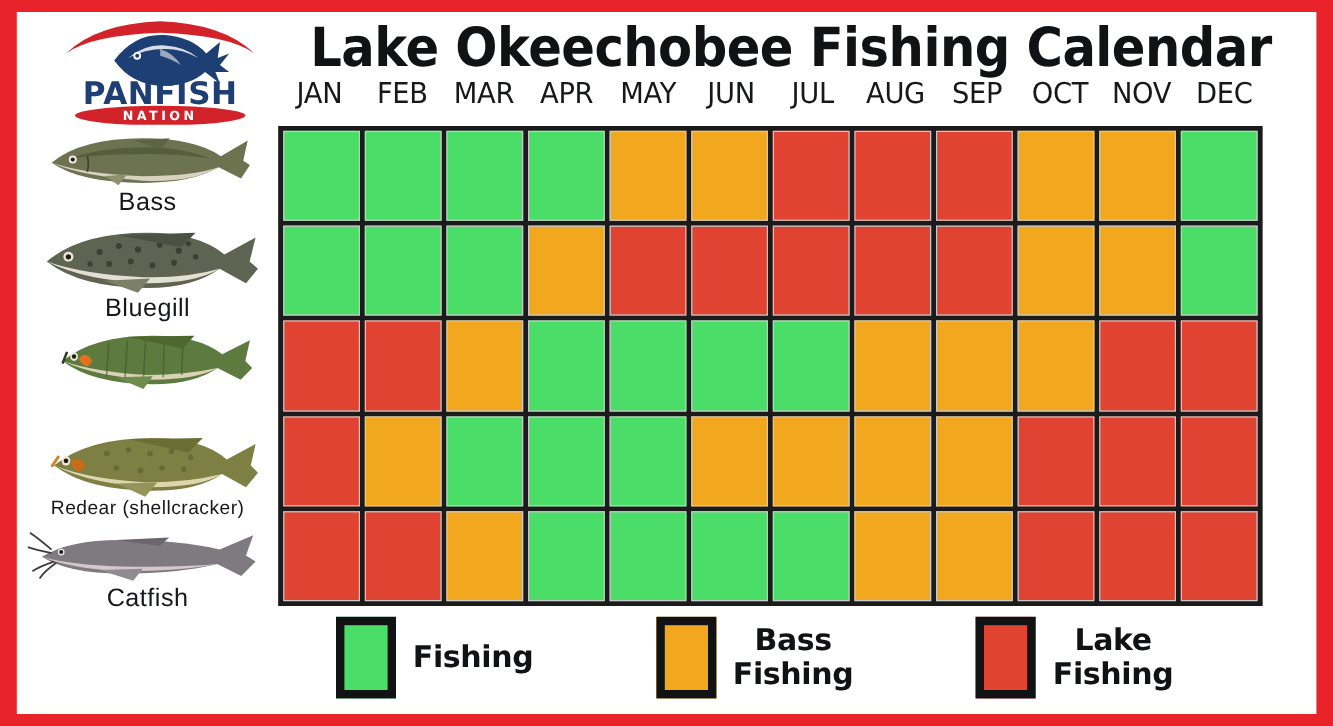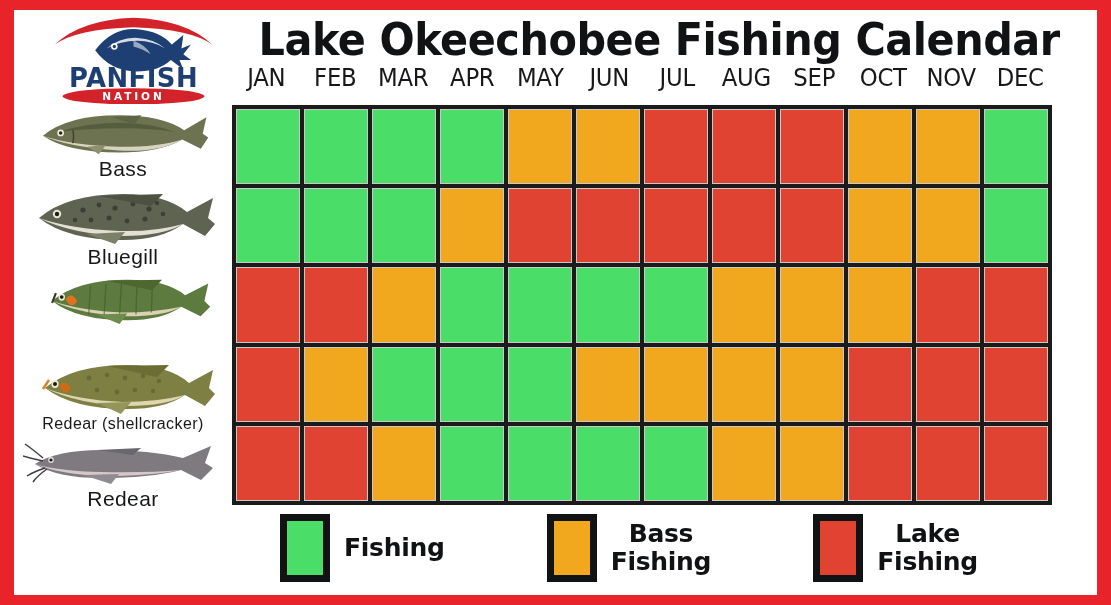--- a/index.html
+++ b/index.html
@@ -302,21 +302,21 @@
           <path d="M60 37 L96 36 L88 46 Z" fill="#8f8b91"></path>
           <g stroke="#3e3c40" stroke-width="1.5" fill="none">
             <path d="M20 20 Q8 10 2 6"></path>
             <path d="M20 23 Q6 20 0 18"></path>
             <path d="M22 30 Q10 34 4 38"></path>
             <path d="M24 31 Q14 38 10 44"></path>
           </g>
           <ellipse cx="28" cy="22" rx="2.8" ry="3" fill="#e9e2de"></ellipse>
           <circle cx="28" cy="22" r="1.6" fill="#1a181a"></circle>
         </svg>
-        <span class="sp-label">Redear</span>
+        <span class="sp-label">Catfish</span>
       </div>
     </div>
 
     <div id="title">Lake Okeechobee Fishing Calendar</div>
 
     <div id="months">
       <div class="month">JAN</div>
       <div class="month">FEB</div>
       <div class="month">MAR</div>
       <div class="month">APR</div>

